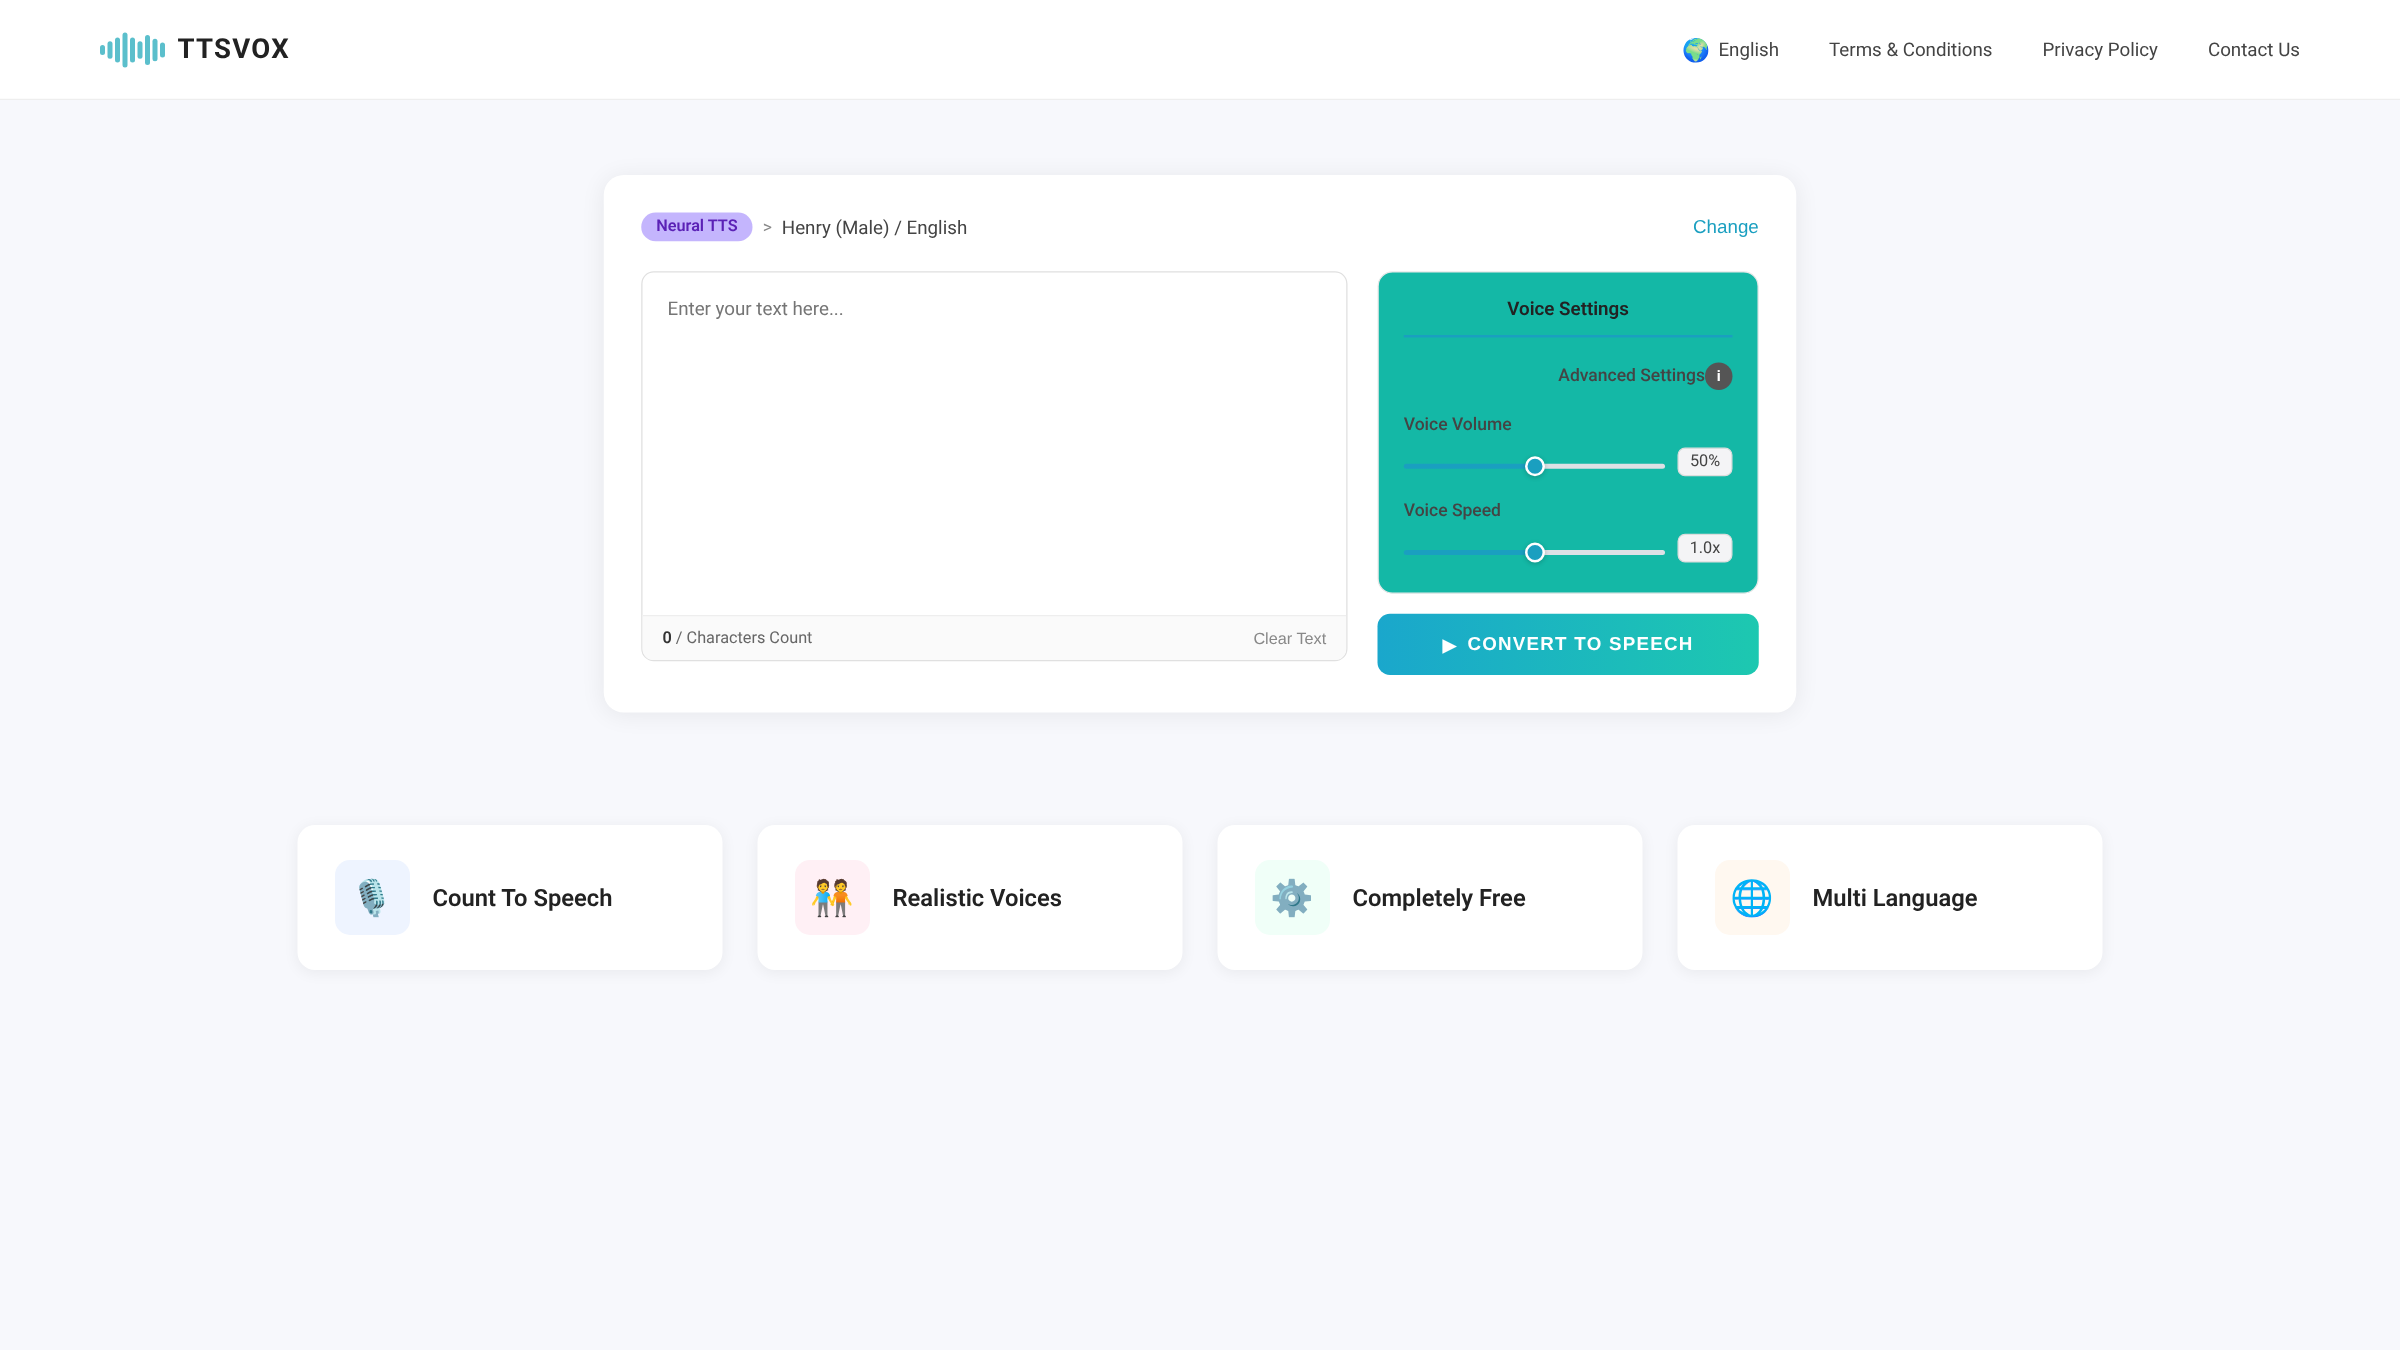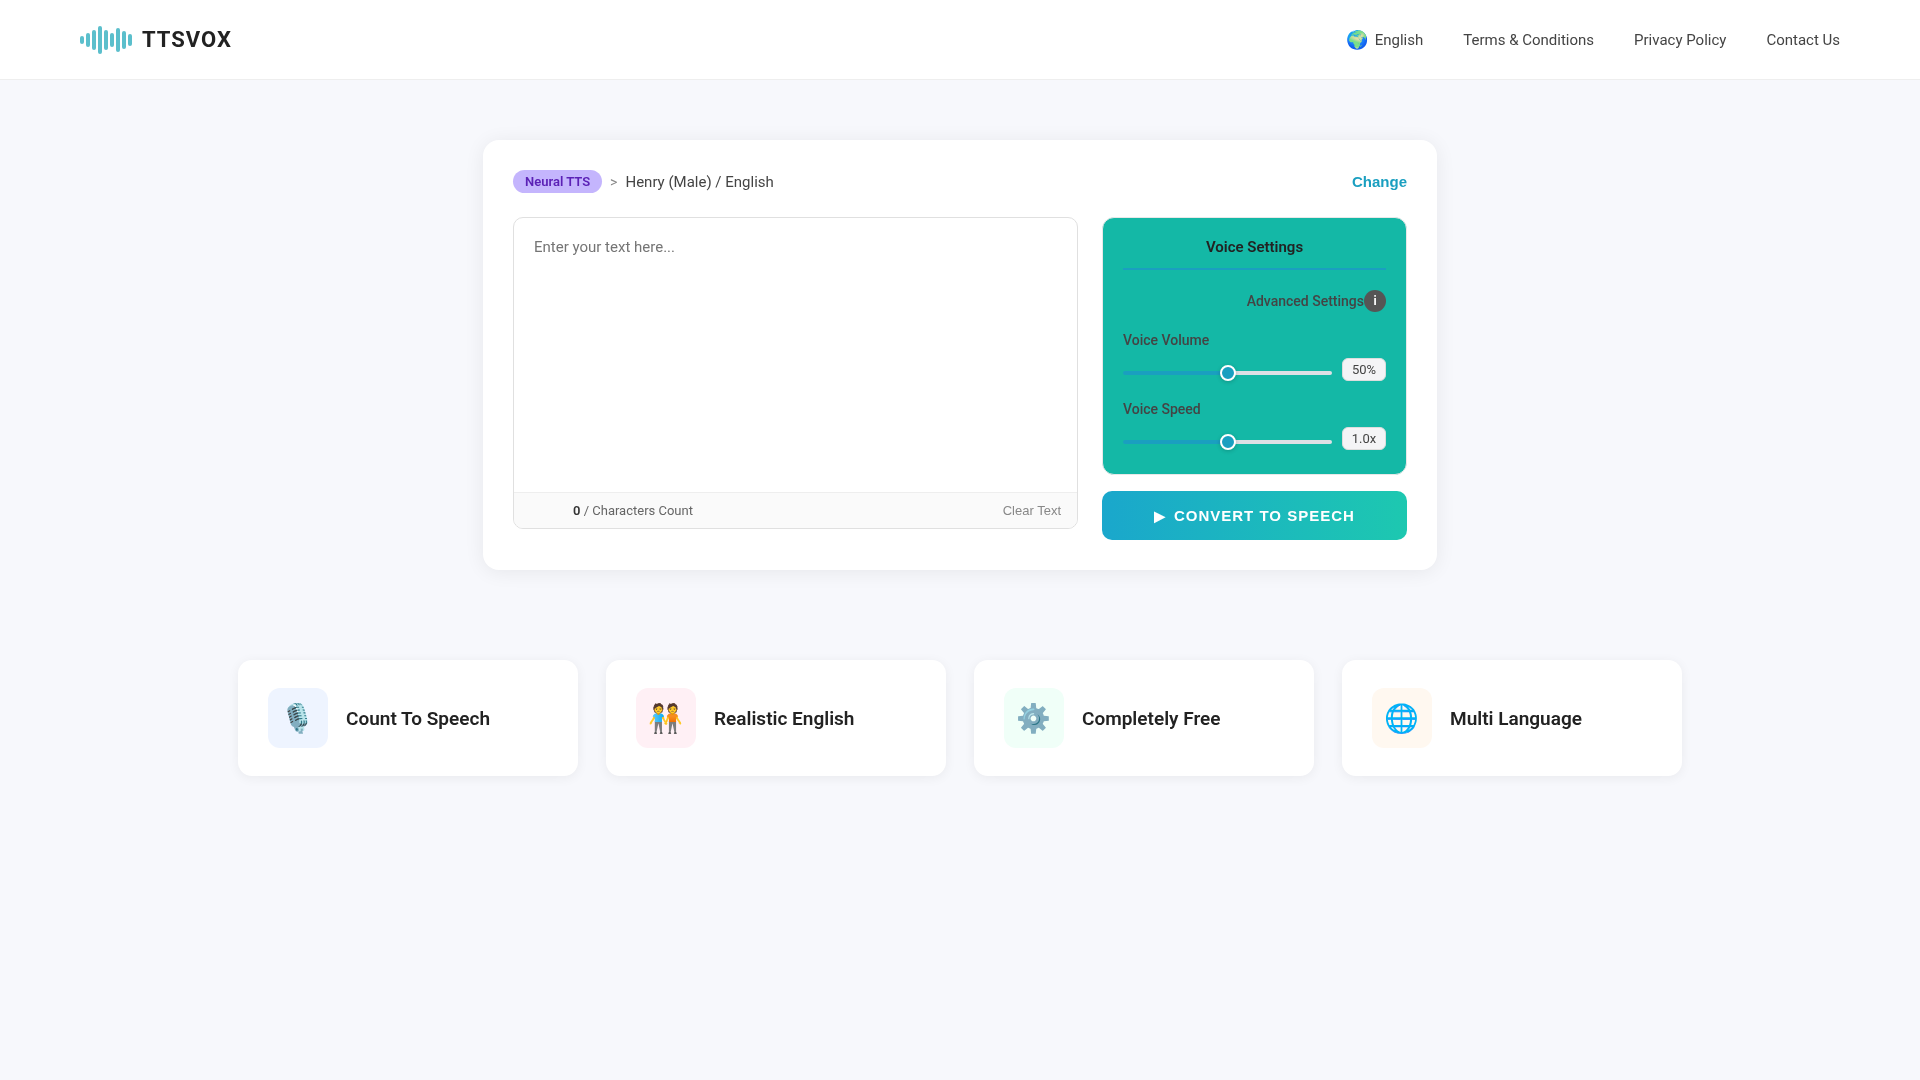--- a/index.html
+++ b/index.html
@@ -112,21 +112,21 @@
     .breadcrumb-voice {
       font-size: 15px;
       color: #444;
     }
     .change-btn {
       font-size: 15px;
       color: #1a9fc0;
       background: none;
       border: none;
       cursor: pointer;
-      font-weight: 700;
+      font-weight: 400;
     }
 
     
     .two-col {
       display: flex;
       gap: 24px;
       align-items: flex-start;
     }
 
     
@@ -158,21 +158,20 @@
       display: flex;
       justify-content: space-between;
       align-items: center;
       padding: 10px 16px;
       border-top: 1px solid #eee;
       background: #fafafa;
     }
     .char-count {
       font-size: 13px;
       color: #666;
-      margin-left: 43px;
     }
     .char-count strong { color: #333; font-weight: 600; }
     .clear-btn {
       font-size: 13px;
       color: #888;
       background: none;
       border: none;
       cursor: pointer;
     }
 
@@ -439,21 +438,21 @@
   </div>
 </main>
 
 <div class="features" id="features-container">
 <div class="feature-card feature-tts">
       <div class="feature-icon-wrap">🎙️</div>
       <span class="feature-label">Count To Speech</span>
     </div>
     <div class="feature-card feature-realistic">
       <div class="feature-icon-wrap">🧑‍🤝‍🧑</div>
-      <span class="feature-label">Realistic English</span>
+      <span class="feature-label">Realistic Voices</span>
     </div>
     <div class="feature-card feature-free">
       <div class="feature-icon-wrap">⚙️</div>
       <span class="feature-label">Completely Free</span>
     </div>
     <div class="feature-card feature-multilang">
       <div class="feature-icon-wrap">🌐</div>
       <span class="feature-label">Multi Language</span>
     </div>
   </div>

